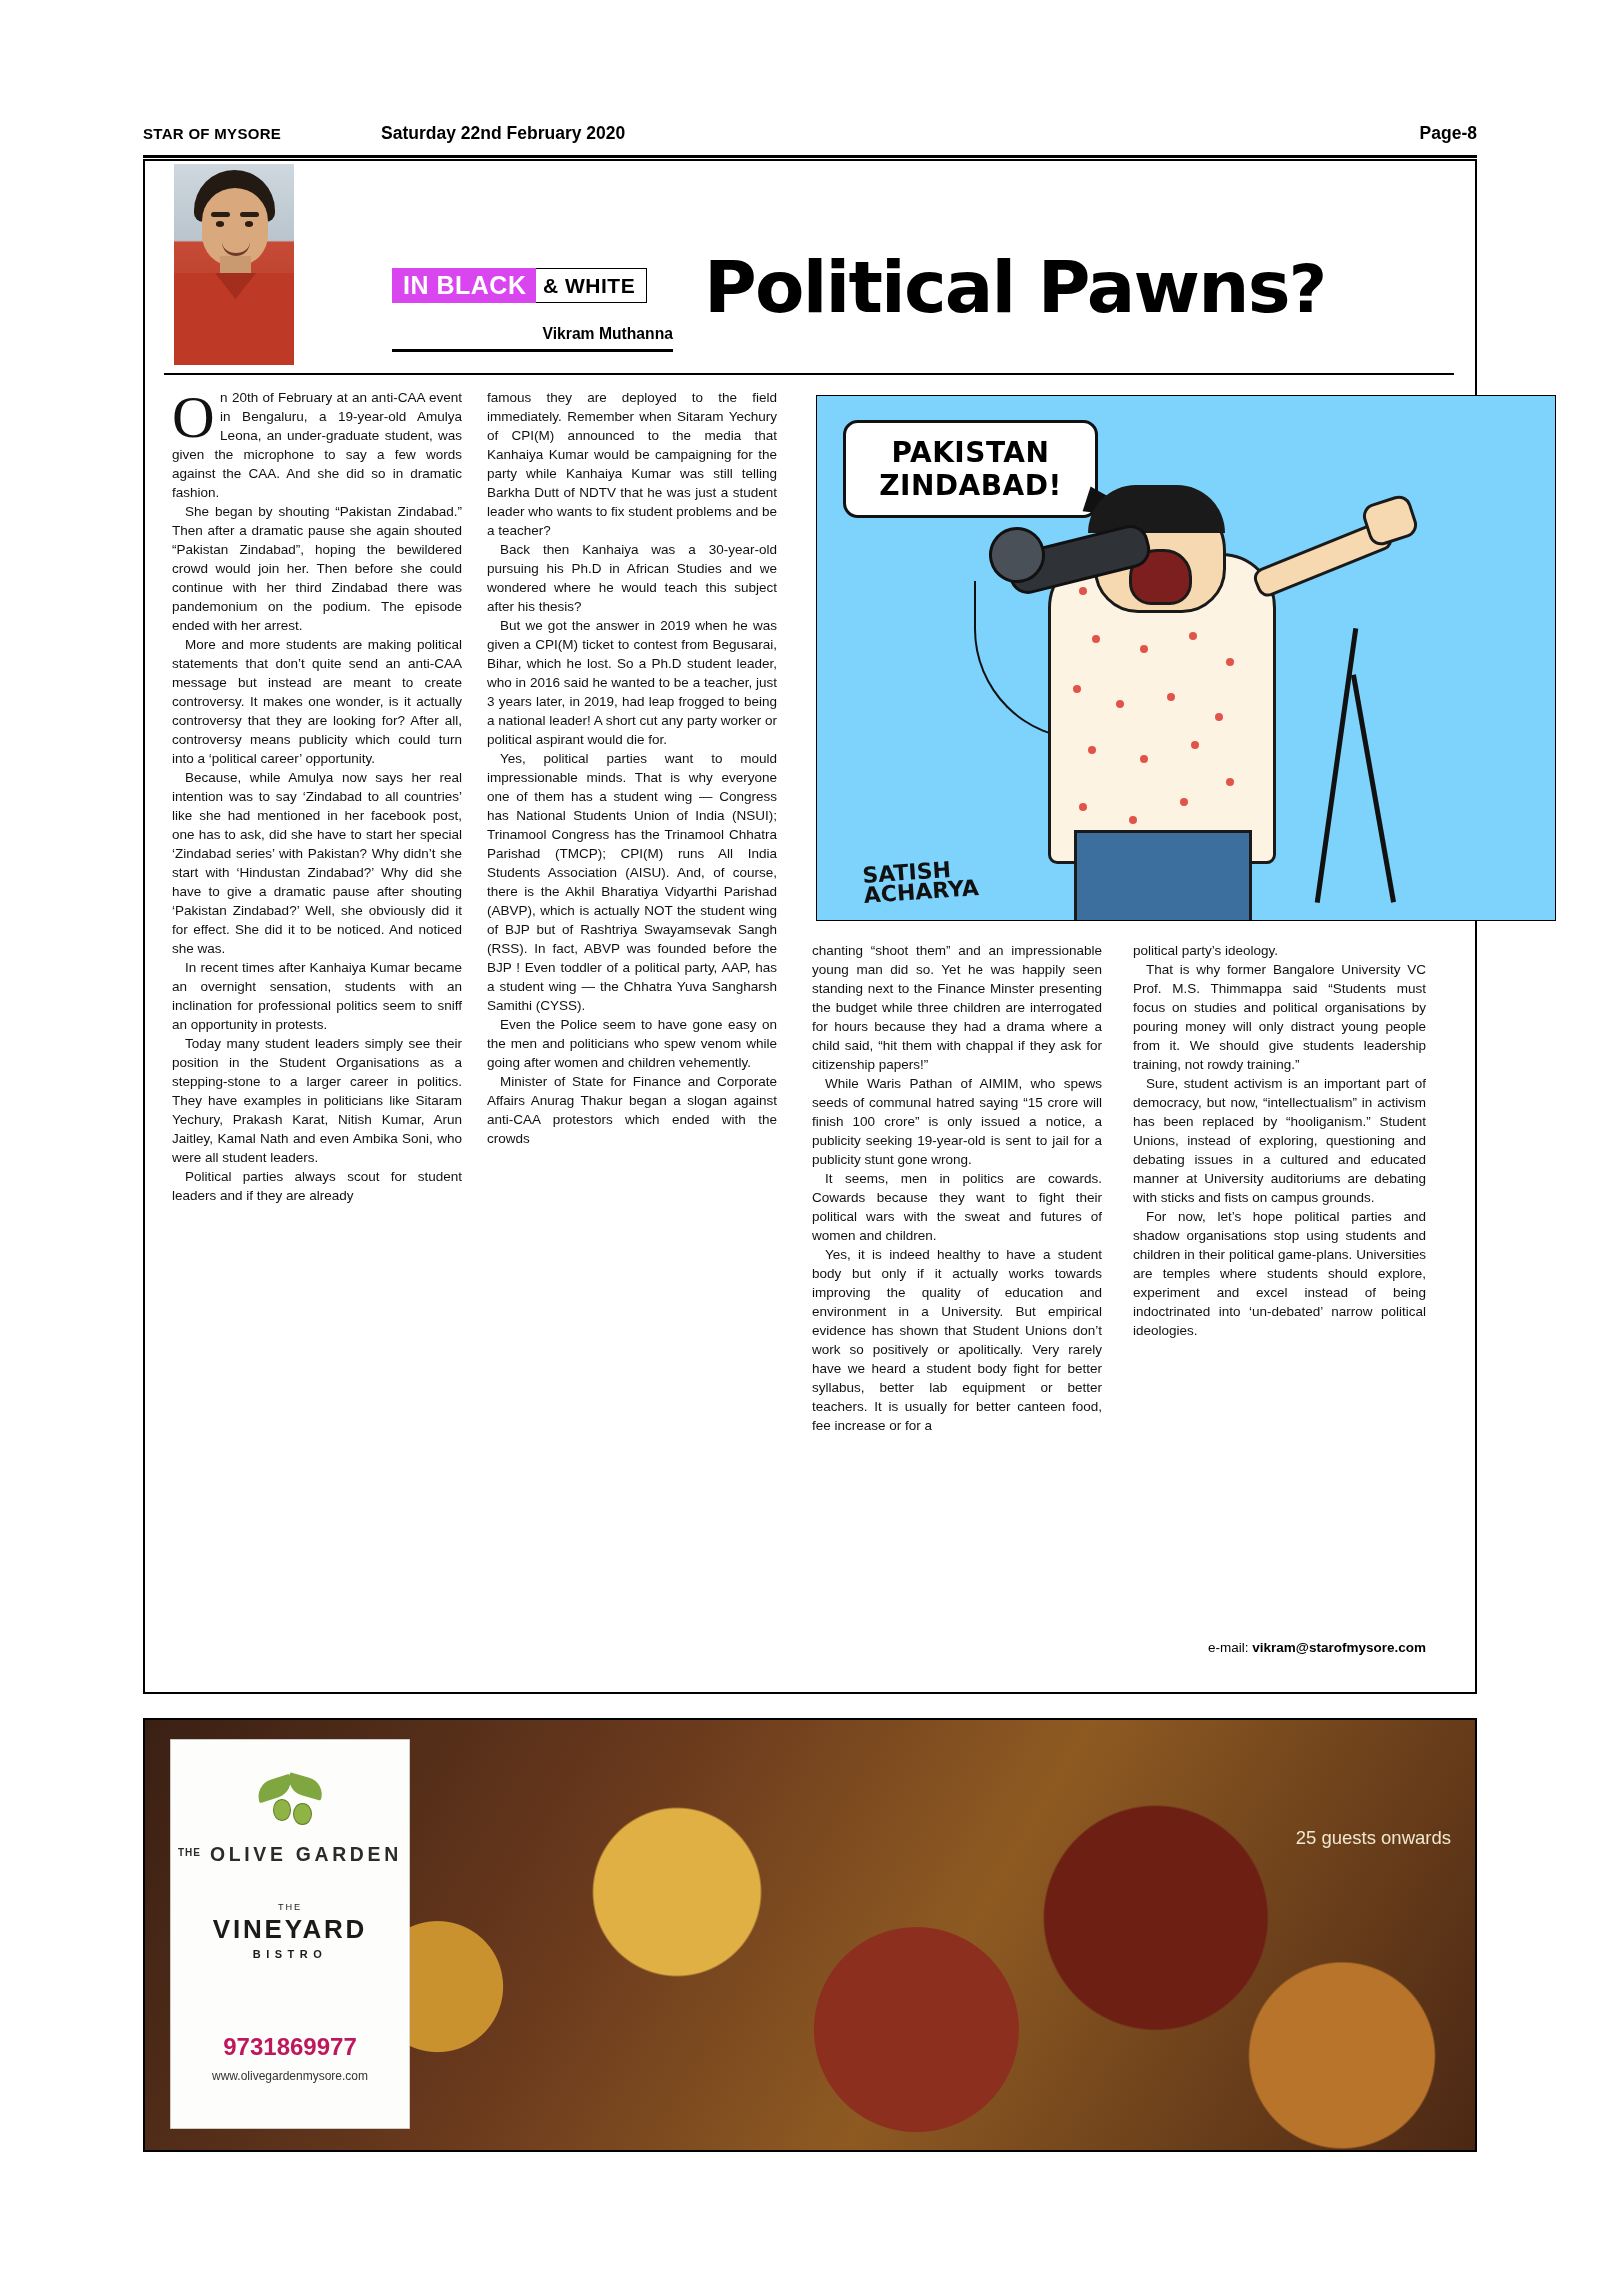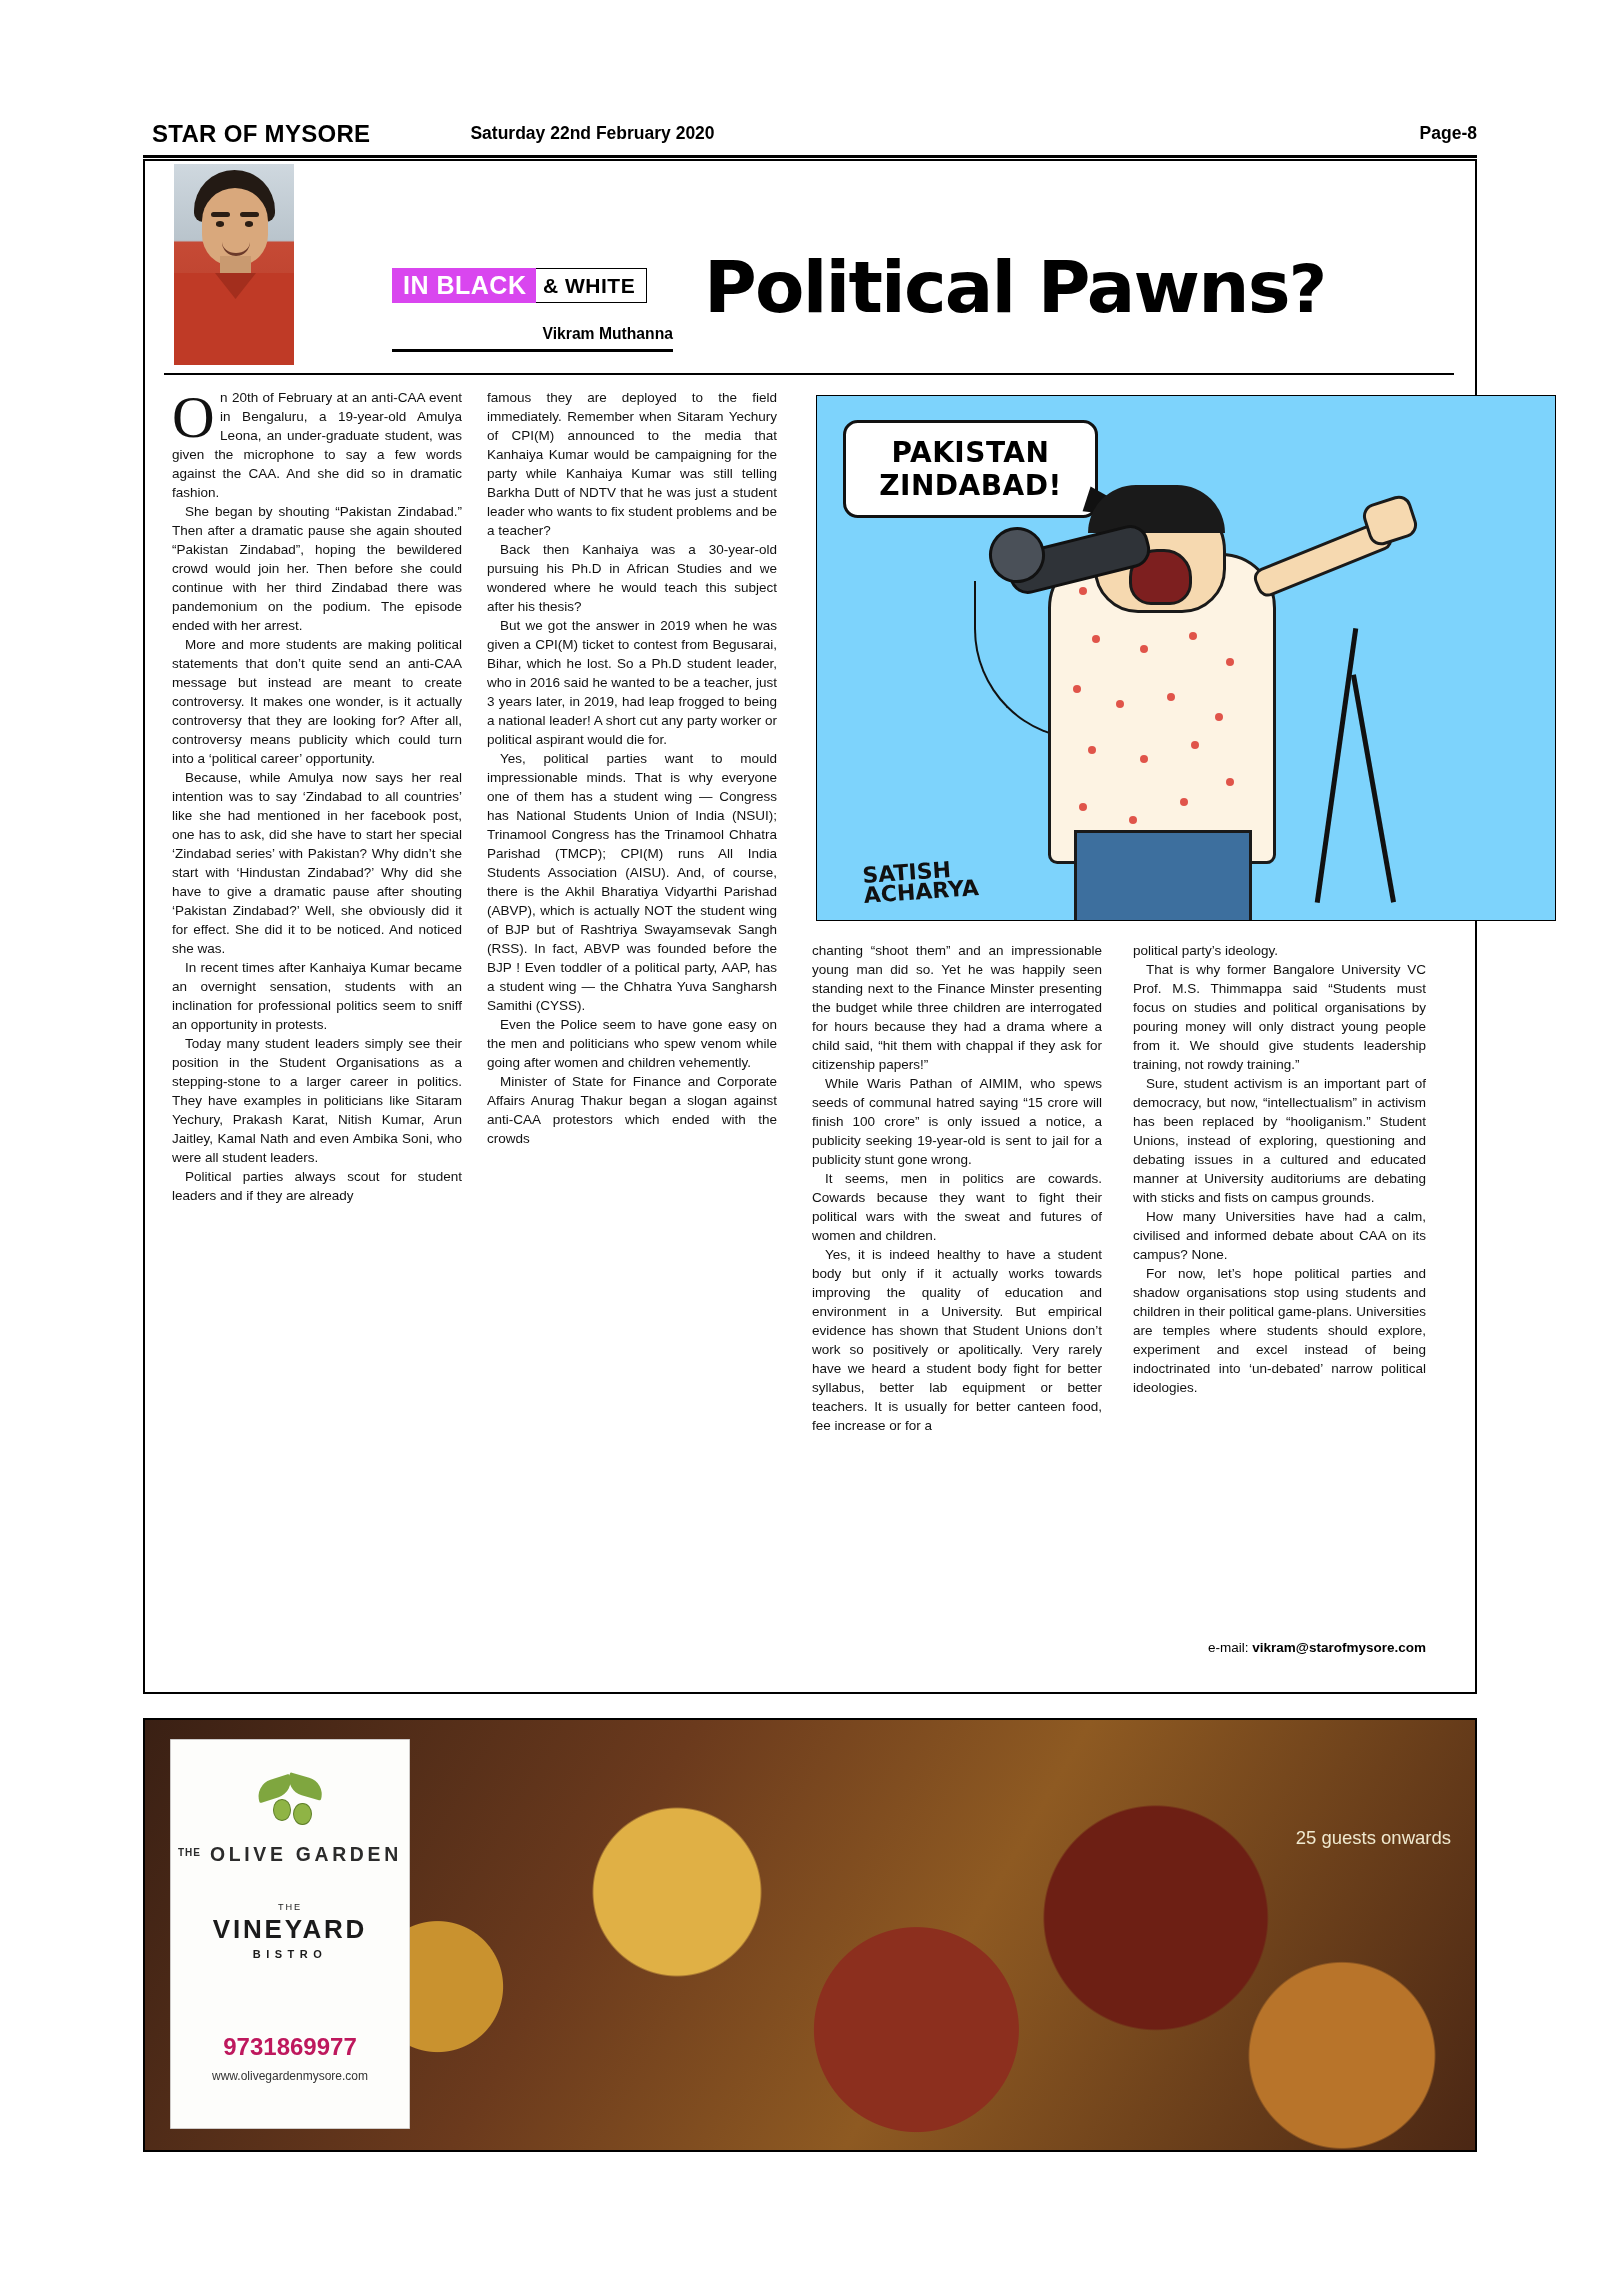--- a/index.html
+++ b/index.html
@@ -27,24 +27,23 @@
   .masthead {
     position: absolute;
     left: 143px;
     top: 118px;
     width: 1334px;
     height: 31px;
     display: flex;
     align-items: center;
   }
   .masthead .paper-name {
-    font-size: 24px;
+    font-size: 15px;
     font-weight: bold;
     letter-spacing: 0.3px;
-    margin-left: 9px;
   }
   .masthead .date {
     font-size: 17.5px;
     font-weight: bold;
     margin-left: 100px;
   }
   .masthead .pageno {
     margin-left: auto;
     font-size: 17.5px;
     font-weight: bold;
@@ -572,21 +571,20 @@
     <p class="first">chanting “shoot them” and an impressionable young man did so. Yet he was happily seen standing next to the Finance Minster presenting the budget while three children are interrogated for hours because they had a drama where a child said, “hit them with chappal if they ask for citizenship papers!”</p>
     <p>While Waris Pathan of AIMIM, who spews seeds of communal hatred saying “15 crore will finish 100 crore” is only issued a notice, a publicity seeking 19-year-old is sent to jail for a publicity stunt gone wrong.</p>
     <p>It seems, men in politics are cowards. Cowards because they want to fight their political wars with the sweat and futures of women and children.</p>
     <p>Yes, it is indeed healthy to have a student body but only if it actually works towards improving the quality of education and environment in a University. But empirical evidence has shown that Student Unions don’t work so positively or apolitically. Very rarely have we heard a student body fight for better syllabus, better lab equipment or better teachers. It is usually for better canteen food, fee increase or for a</p>
   </div>
 
   <div class="col col4">
     <p class="first">political party’s ideology.</p>
     <p>That is why former Bangalore University VC Prof. M.S. Thimmappa said “Students must focus on studies and political organisations by pouring money will only distract young people from it. We should give students leadership training, not rowdy training.”</p>
     <p>Sure, student activism is an important part of democracy, but now, “intellectualism” in activism has been replaced by “hooliganism.” Student Unions, instead of exploring, questioning and debating issues in a cultured and educated manner at University auditoriums are debating with sticks and fists on campus grounds.</p>
-    <p>How many Universities have had a calm, civilised and informed debate about CAA on its campus? None.</p>
     <p>For now, let’s hope political parties and shadow organisations stop using students and children in their political game-plans. Universities are temples where students should explore, experiment and excel instead of being indoctrinated into ‘un-debated’ narrow political ideologies.</p>
   </div>
 
   <div class="email-line">
     <span>e-mail:</span>
     <b>vikram@starofmysore.com</b>
   </div>
 
   <div class="ad">
     <div class="ad-food"></div>

